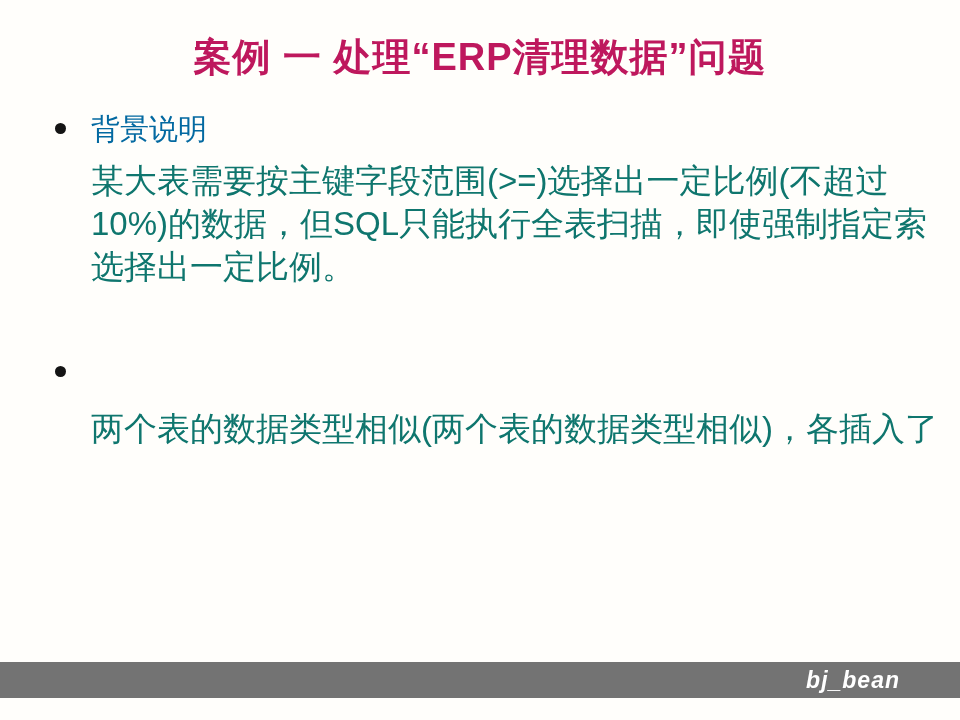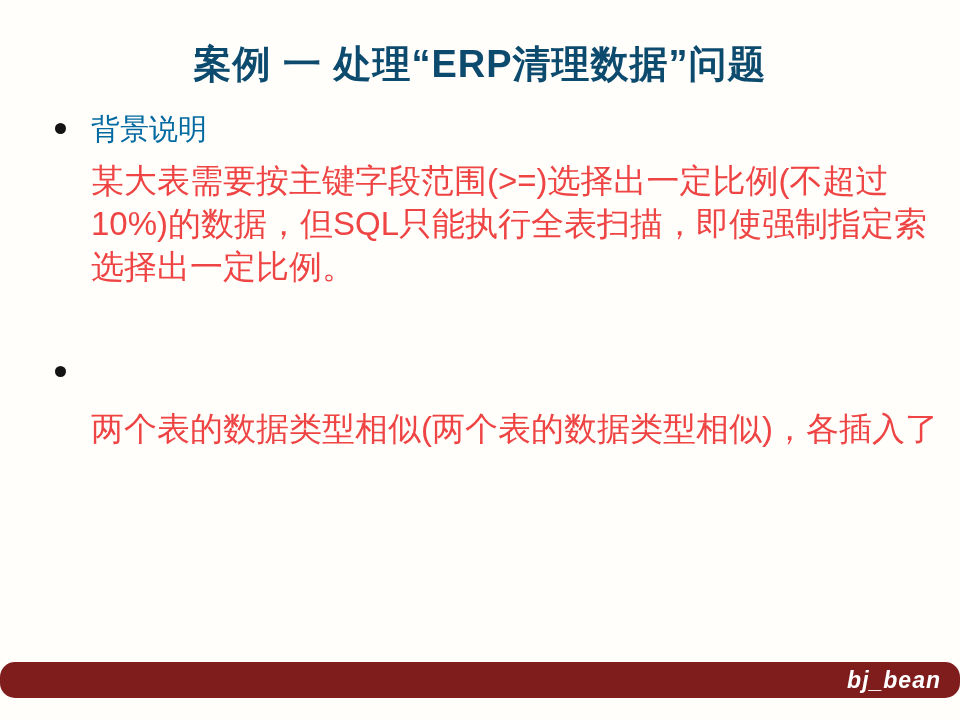--- a/index.html
+++ b/index.html
@@ -9,24 +9,23 @@
     background:#fffefb;
     overflow:hidden;
     font-family:"Liberation Sans","DejaVu Sans",sans-serif;
   }
   .title{
     position:absolute;
     top:32px;left:0;right:0;
     text-align:center;
     font-size:38px;
     font-weight:bold;
-    color:#0c4a6e;
+    color:#be185d;
     letter-spacing:1px;
     white-space:nowrap;
-    margin-top:7px;
   }
   .bullet-dot{
     position:absolute;
     width:11px;height:11px;
     border-radius:50%;
     background:#141414;
   }
   .dot-1{left:55px;top:123px;}
   .dot-2{left:55px;top:366px;}
   .bullet-heading{
@@ -36,36 +35,35 @@
     color:#0369a1;
     white-space:nowrap;
   }
   .heading-1{top:110px;}
   .heading-2{top:354px;}
   .paragraph{
     position:absolute;
     left:91px;
     font-size:33px;
     line-height:43px;
-    color:#ef4444;
+    color:#0f766e;
   }
   .para-1{top:159px;}
   .para-2{top:407px;}
   .paragraph .line{white-space:nowrap;}
   .footer-bar{
     position:absolute;
     left:0;top:662px;
     width:960px;height:36px;
-    background:#7f1d1d;
+    background:#737373;
     display:flex;
     align-items:center;
     justify-content:flex-end;
-    padding-right:19px;
+    padding-right:60px;
     box-sizing:border-box;
-    border-radius:15px;
   }
   .footer-text{
     color:#ffffff;
     font-size:23px;
     font-weight:bold;
     font-style:italic;
     letter-spacing:1px;
     white-space:nowrap;
   }
 </style>

